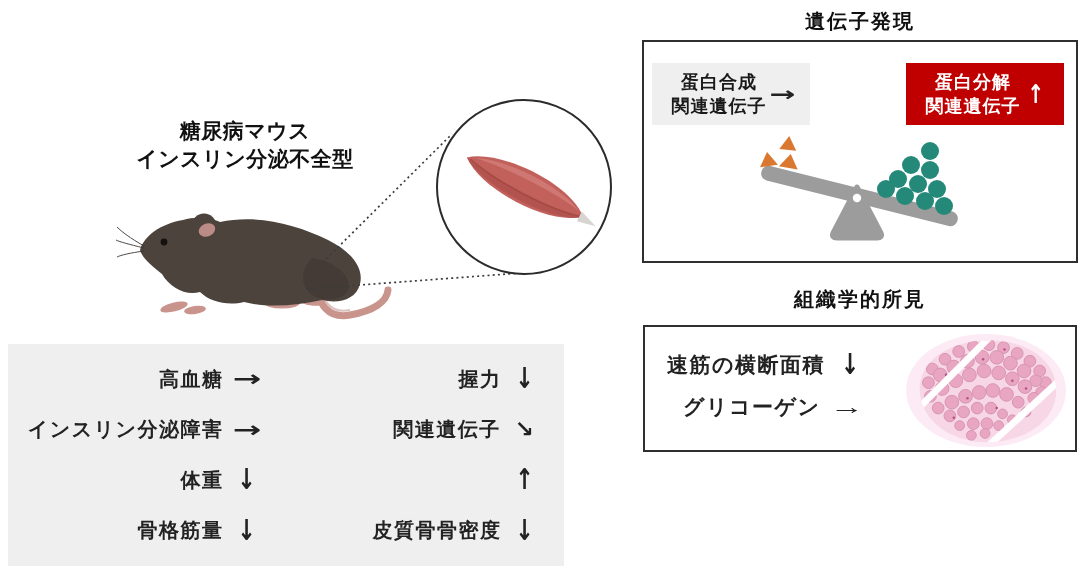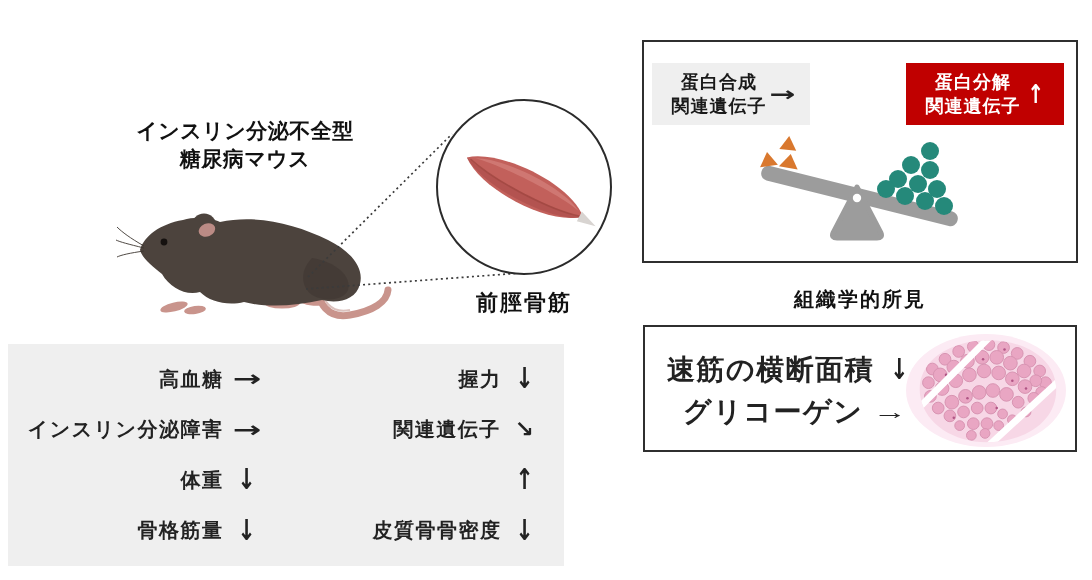--- a/index.html
+++ b/index.html
@@ -44,31 +44,31 @@
   .chip .ar{font-size:20px;}
   #chip-deg .ar{color:#fff;}
   #seesaw{position:absolute;left:0;top:92px;}
 
   #histo-title{left:642px;top:286px;width:436px;}
   #histo-box{left:643px;top:325px;width:434px;height:127px;border:2px solid #2f2f2f;
     background:#fff;box-sizing:border-box;}
   .finding{position:absolute;display:flex;align-items:center;gap:16px;}
   #finding-1{left:22px;top:24px;}
   #finding-2{left:38px;top:66px;font-family:Liberation Serif, serif;}
-  .finding .lbl{font-size:28px;font-weight:bold;letter-spacing:1.5px;color:#222;white-space:nowrap;}
+  .finding .lbl{font-size:21px;font-weight:bold;letter-spacing:1.5px;color:#222;white-space:nowrap;}
   #histo-img{position:absolute;right:6px;top:3px;}
 </style>
 </head>
 <body>
 
 <div id="stage">
 
   <div class="abs" id="mouse-title">
+    <div>糖尿病マウス</div>
     <div>インスリン分泌不全型</div>
-    <div>糖尿病マウス</div>
   </div>
 
   <svg class="abs" id="mouse-svg" viewBox="0 0 282 114">
 
     <path d="M199,66 C200,96 214,109 234,105 C257,101 271,92 272,80" fill="none" stroke="#c9948c" stroke-width="7" stroke-linecap="round"></path>
     <path d="M203,66 C204,92 216,104 234,100" fill="none" stroke="#b8837c" stroke-width="2" opacity="0.5"></path>
 
     <ellipse cx="58" cy="97" rx="14" ry="4.5" fill="#c9948c" transform="rotate(-14 58 97)"></ellipse>
     <ellipse cx="79" cy="100" rx="11" ry="4" fill="#c9948c" transform="rotate(-8 79 100)"></ellipse>
     <ellipse cx="166" cy="93" rx="18" ry="5.5" fill="#c9948c"></ellipse>
@@ -102,21 +102,20 @@
     <svg width="171" height="171" viewBox="0 0 171 171">
       <g transform="rotate(27 85 85)">
         <path d="M22,85 C50,62 128,62 152,85 C128,108 50,108 22,85 Z" fill="#c2605b"></path>
         <path d="M22,85 C50,93 128,93 152,86 C128,104 50,104 22,85 Z" fill="#ad4f4b" opacity="0.7"></path>
         <path d="M30,82 C58,68 122,68 146,82 C120,76 58,76 30,82 Z" fill="#d07a74" opacity="0.9"></path>
         <path d="M26,85 C60,94 120,94 150,86" fill="none" stroke="#a04741" stroke-width="1.6" opacity="0.8"></path>
         <polygon points="149,81 168,88 149,92" fill="#d8d4d1"></polygon>
       </g>
     </svg>
   </div>
-  <div class="abs" id="muscle-label">前脛骨筋</div>
 
   <div class="abs" id="pheno-box">
     <div class="cell">
       <span class="lbl">高血糖</span>
       <span class="ar ar-right">→</span>
     </div>
     <div class="cell">
       <span class="lbl">握力</span>
       <span class="ar ar-down">↓</span>
     </div>
@@ -138,20 +137,21 @@
     <div class="cell">
       <span class="lbl">骨格筋量</span>
       <span class="ar ar-down">↓</span>
     </div>
     <div class="cell">
       <span class="lbl">皮質骨骨密度</span>
       <span class="ar ar-down">↓</span>
     </div>
   </div>
 
+  <div class="abs panel-title" id="gene-title">遺伝子発現</div>
   <div class="abs" id="gene-box">
     <div class="chip" id="chip-syn">
       <div class="chip-text">
         <div>蛋白合成</div>
         <div>関連遺伝子</div>
       </div>
       <span class="ar ar-right">→</span>
     </div>
     <div class="chip" id="chip-deg">
       <div class="chip-text">

